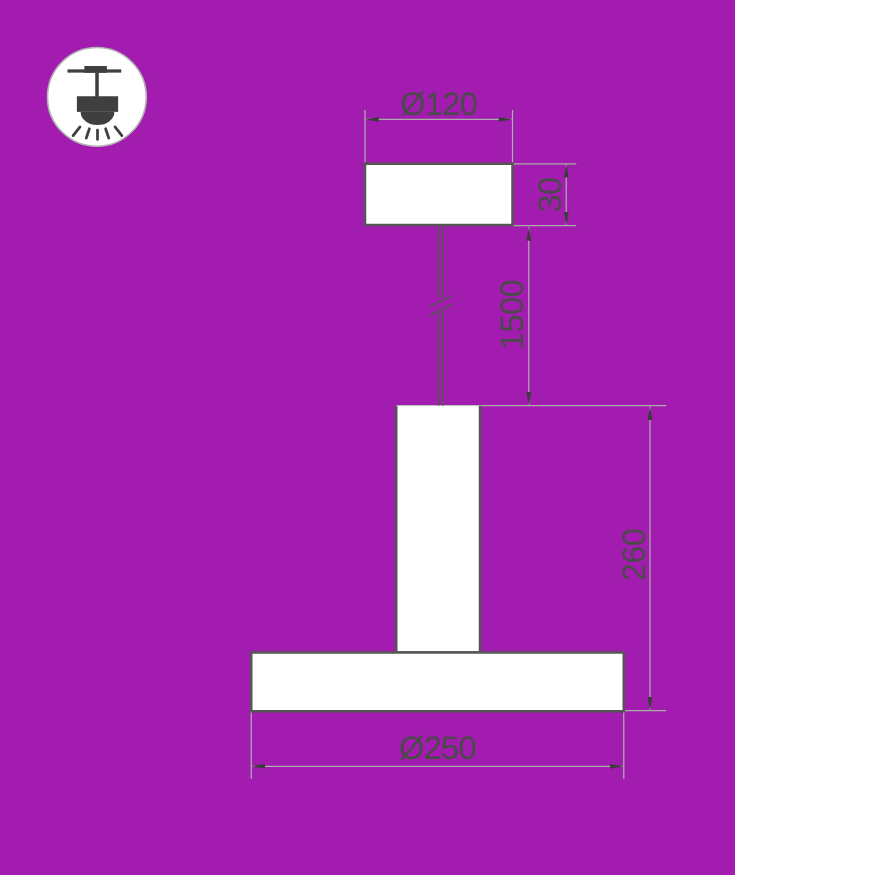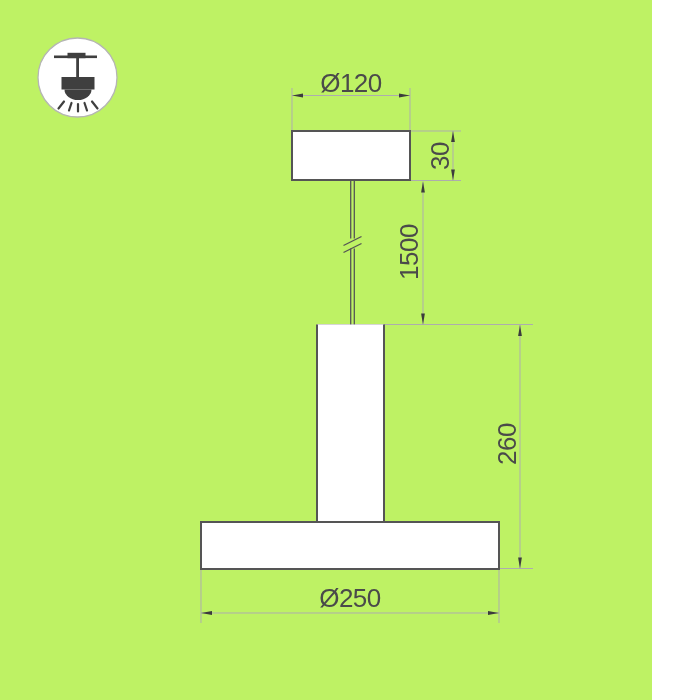--- a/index.html
+++ b/index.html
@@ -1,17 +1,17 @@
 <!DOCTYPE html>
 <html><head>
 <meta charset="utf-8">
 <style>
   html,body { margin:0; padding:0; background:#ffffff; }
   .canvas {
-    position:relative; width:652px; height:700px; background:#bef264;
+    position:relative; width:588px; height:700px; background:#a21caf;
     font-family:"Liberation Sans", sans-serif; overflow:hidden;
   }
   .obj   { fill:#ffffff; stroke:#555555; stroke-width:2; }
   .objopen { fill:#ffffff; stroke:#555555; stroke-width:2; }
   .wire  { stroke:#555555; stroke-width:1.3; fill:none; }
   .dim   { stroke:#adadad; stroke-width:1; fill:none; }
   .arr   { fill:#3c3c3c; stroke:none; }
   .glyph { fill:#3f3f3f; stroke:none; }
   .ray   { stroke:#3f3f3f; stroke-width:2.2; stroke-linecap:round; }
   .icon-ring { fill:#ffffff; stroke:#b5b5b5; stroke-width:1.3; }

